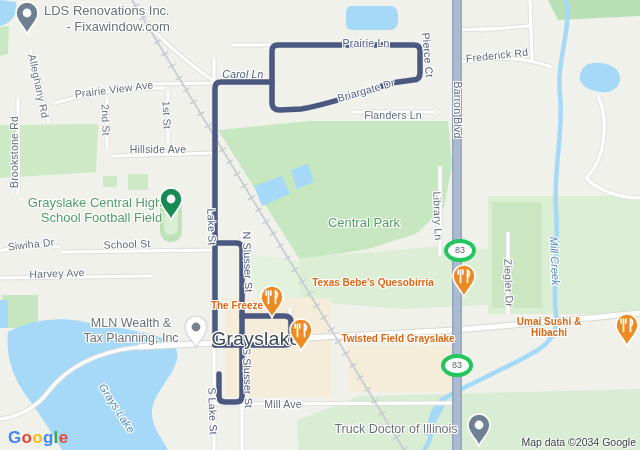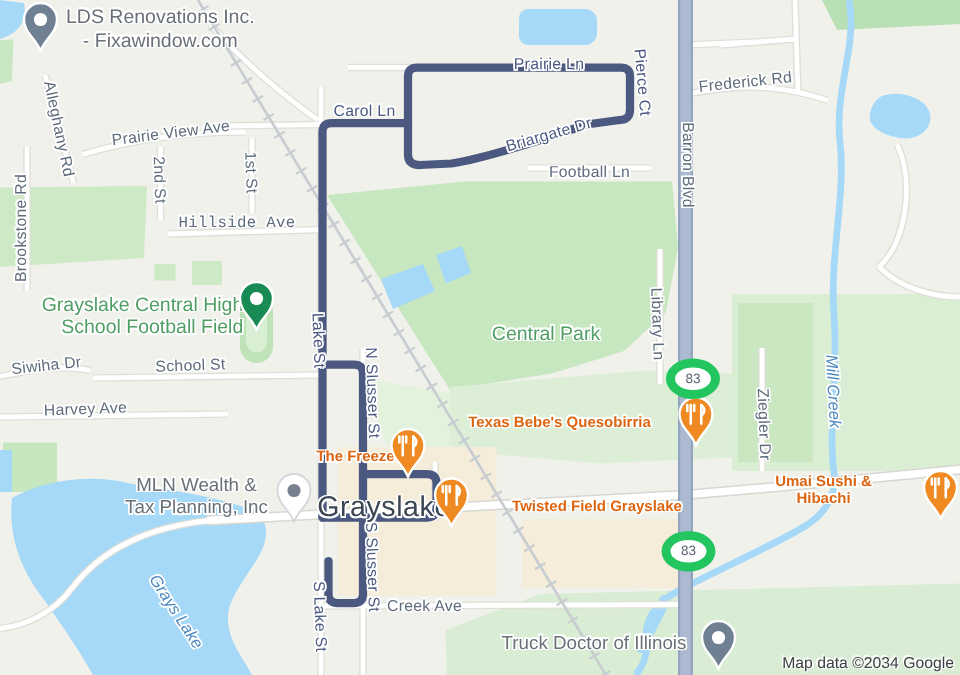--- a/index.html
+++ b/index.html
@@ -10,21 +10,21 @@
   .lbl{position:absolute;white-space:pre-line;text-align:center;
        text-shadow:-1px -1px 0 #fff,1px -1px 0 #fff,-1px 1px 0 #fff,1px 1px 0 #fff,0 1px 0 #fff,0 -1px 0 #fff,1px 0 0 #fff,-1px 0 0 #fff;}
   .lbl.street{font-size:10.5px;color:#5f6c7d;letter-spacing:.2px;}
   .lbl.street-route{font-size:10.5px;color:#4c5a82;letter-spacing:.2px;}
   .lbl.water{font-size:11px;color:#4d89c0;font-style:italic;}
   .lbl.orange{font-size:10px;font-weight:700;color:#dd6511;}
   .lbl.grey{font-size:12.5px;color:#6a7078;line-height:15px;}
   .lbl.green{font-size:13px;font-weight:500;color:#4f9e64;line-height:15px;}
   .lbl.city{font-size:19px;font-weight:500;color:#3b4653;letter-spacing:.4px;}
   .pin{position:absolute;}
-  .shield{position:absolute;width:24px;height:15px;background:#fff;border:6px solid #22c55e;
+  .shield{position:absolute;width:24px;height:15px;background:#fff;border:4px solid #22c55e;
        border-radius:50%;font-size:9px;color:#5b6470;text-align:center;line-height:14px;}
   #google-logo{position:absolute;left:8px;top:428px;font-size:17px;font-weight:bold;letter-spacing:.3px;}
   #attribution{position:absolute;right:4px;bottom:2px;font-size:10.5px;color:#3c4043;
        text-shadow:0 0 2px #fff,0 0 2px #fff,1px 1px 0 #fff,-1px -1px 0 #fff;}
 </style>
 </head>
 <body>
 
 <div id="map">
   <svg id="base" width="640" height="450">
@@ -170,41 +170,41 @@
       <path d="M272,82 L272,51 Q272,45 278,45 L414,45 Q420,45 420,51 L420,73 Q420,80 413,80 L391,83 C362,93 325,105 301,109 L280,110 Q272,110 272,103 L272,82" fill="none" stroke="#4b5880" stroke-width="5.5" stroke-linecap="round" stroke-linejoin="round"></path>
       <path d="M215,243 L236,243 Q242,243 242,249 L242,396 Q242,402 236,402 L225,402 Q219,402 219,396 L219,374" fill="none" stroke="#4b5880" stroke-width="5.5" stroke-linecap="round" stroke-linejoin="round"></path>
       <path d="M242,316 L284,316 Q291,316 291,322 L291,339 Q291,345 284,345 L215,345" fill="none" stroke="#4b5880" stroke-width="5.5" stroke-linecap="round" stroke-linejoin="round"></path>
     </svg>
   <div id="labels">
       <div class="lbl street" style="left: 14px; top: 152px; transform: translate(-50%, -50%) rotate(-90deg);">Brookstone Rd</div>
       <div class="lbl street" style="left: 39px; top: 86px; transform: translate(-50%, -50%) rotate(78deg);">Alleghany Rd</div>
       <div class="lbl street" style="left: 114px; top: 89px; transform: translate(-50%, -50%) rotate(-7deg);">Prairie View Ave</div>
       <div class="lbl street" style="left: 106px; top: 120px; transform: translate(-50%, -50%) rotate(88deg);">2nd St</div>
       <div class="lbl street" style="left: 167px; top: 115px; transform: translate(-50%, -50%) rotate(88deg);">1st St</div>
-      <div class="lbl street" style="left: 158px; top: 149px; transform: translate(-50%, -50%) rotate(0deg); font-family: Liberation Mono, monospace;">Hillside Ave</div>
-      <div class="lbl street-route" style="left: 243px; top: 74px; transform: translate(-50%, -50%) rotate(0deg);">Carol Ln</div>
+      <div class="lbl street" style="left: 158px; top: 149px; transform: translate(-50%, -50%) rotate(0deg);">Hillside Ave</div>
+      <div class="lbl street-route" style="left: 243px; top: 74px; transform: translate(-50%, -50%) rotate(0deg); font-style: italic;">Carol Ln</div>
       <div class="lbl street-route" style="left: 366px; top: 43px; transform: translate(-50%, -50%) rotate(0deg);">Prairie Ln</div>
       <div class="lbl street-route" style="left: 366px; top: 90px; transform: translate(-50%, -50%) rotate(-16deg);">Briargate Dr</div>
-      <div class="lbl street" style="left: 393px; top: 115px; transform: translate(-50%, -50%) rotate(0deg);">Football Ln</div>
+      <div class="lbl street" style="left: 393px; top: 115px; transform: translate(-50%, -50%) rotate(0deg);">Flanders Ln</div>
       <div class="lbl street-route" style="left: 428px; top: 55px; transform: translate(-50%, -50%) rotate(85deg);">Pierce Ct</div>
       <div class="lbl street" style="left: 497px; top: 55px; transform: translate(-50%, -50%) rotate(-6deg);">Frederick Rd</div>
       <div class="lbl street" style="left: 458px; top: 110px; transform: translate(-50%, -50%) rotate(90deg);">Barron Blvd</div>
       <div class="lbl street" style="left: 438px; top: 216px; transform: translate(-50%, -50%) rotate(88deg);">Library Ln</div>
       <div class="lbl street" style="left: 509px; top: 283px; transform: translate(-50%, -50%) rotate(88deg);">Ziegler Dr</div>
       <div class="lbl street" style="left: 127px; top: 244px; transform: translate(-50%, -50%) rotate(-2deg);">School St</div>
       <div class="lbl street" style="left: 57px; top: 273px; transform: translate(-50%, -50%) rotate(-2deg);">Harvey Ave</div>
       <div class="lbl street" style="left: 31px; top: 244px; transform: translate(-50%, -50%) rotate(-6deg);">Siwiha Dr</div>
       <div class="lbl street-route" style="left: 212px; top: 227px; transform: translate(-50%, -50%) rotate(88deg);">Lake St</div>
       <div class="lbl street-route" style="left: 248px; top: 262px; transform: translate(-50%, -50%) rotate(88deg);">N Slusser St</div>
       <div class="lbl street-route" style="left: 248px; top: 378px; transform: translate(-50%, -50%) rotate(88deg);">S Slusser St</div>
       <div class="lbl street-route" style="left: 213px; top: 411px; transform: translate(-50%, -50%) rotate(88deg);">S Lake St</div>
-      <div class="lbl street" style="left: 283px; top: 404px; transform: translate(-50%, -50%) rotate(0deg);">Creek Ave</div>
+      <div class="lbl street" style="left: 283px; top: 404px; transform: translate(-50%, -50%) rotate(0deg);">Mill Ave</div>
       <div class="lbl water" style="left: 555px; top: 261px; transform: translate(-50%, -50%) rotate(87deg);">Mill Creek</div>
       <div class="lbl water" style="left: 117px; top: 408px; transform: translate(-50%, -50%) rotate(57deg);">Grays Lake</div>
-      <div class="lbl grey" style="font-size: 13px; line-height: 16px; left: 44px; top: 3px; transform: rotate(0deg); text-align: center;">LDS Renovations Inc.
+      <div class="lbl grey" style="font-size: 13px; line-height: 16px; left: 44px; top: 3px; transform: rotate(0deg); text-align: right;">LDS Renovations Inc.
 - Fixawindow.com</div>
       <div class="lbl green" style="left: 95px; top: 210px; transform: translate(-50%, -50%) rotate(0deg); text-align: right;">Grayslake Central High
 School Football Field</div>
       <div class="lbl green" style="left: 364px; top: 222px; transform: translate(-50%, -50%) rotate(0deg);">Central Park</div>
       <div class="lbl orange" style="left: 373px; top: 282px; transform: translate(-50%, -50%) rotate(0deg);">Texas Bebe's Quesobirria</div>
       <div class="lbl orange" style="left: 237px; top: 305px; transform: translate(-50%, -50%) rotate(0deg);">The Freeze</div>
       <div class="lbl orange" style="left: 398px; top: 338px; transform: translate(-50%, -50%) rotate(0deg);">Twisted Field Grayslake</div>
       <div class="lbl orange" style="left: 549px; top: 327px; transform: translate(-50%, -50%) rotate(0deg);">Umai Sushi &amp; Hibachi</div>
       <div class="lbl grey" style="left: 131px; top: 331px; transform: translate(-50%, -50%) rotate(0deg);">MLN Wealth &amp;
 Tax Planning, Inc</div>
@@ -266,14 +266,15 @@
         </svg></div>
       <div class="pin" style="left: 466px; top: 413px;"><svg width="26" height="34" viewBox="0 0 26 34">
           <path d="M13 33 C10 24.5 2 21 2 12 A11 11 0 1 1 24 12 C24 21 16 24.5 13 33 Z" fill="#6e8091" stroke="#fff" stroke-width="1.6"></path>
           <circle cx="13" cy="12" r="4.4" fill="#fff"></circle>
         </svg></div>
     </div>
   <div id="shields">
       <div class="shield" style="left: 444px; top: 239px;">83</div>
       <div class="shield" style="left: 441px; top: 354px;">83</div>
     </div>
+  <div id="google-logo"><span style="color: rgb(66, 133, 244);">G</span><span style="color: rgb(234, 67, 53);">o</span><span style="color: rgb(251, 188, 5);">o</span><span style="color: rgb(66, 133, 244);">g</span><span style="color: rgb(52, 168, 83);">l</span><span style="color: rgb(234, 67, 53);">e</span></div>
   <div id="attribution">Map data ©2034 Google</div>
 </div>
 
 </body></html>

